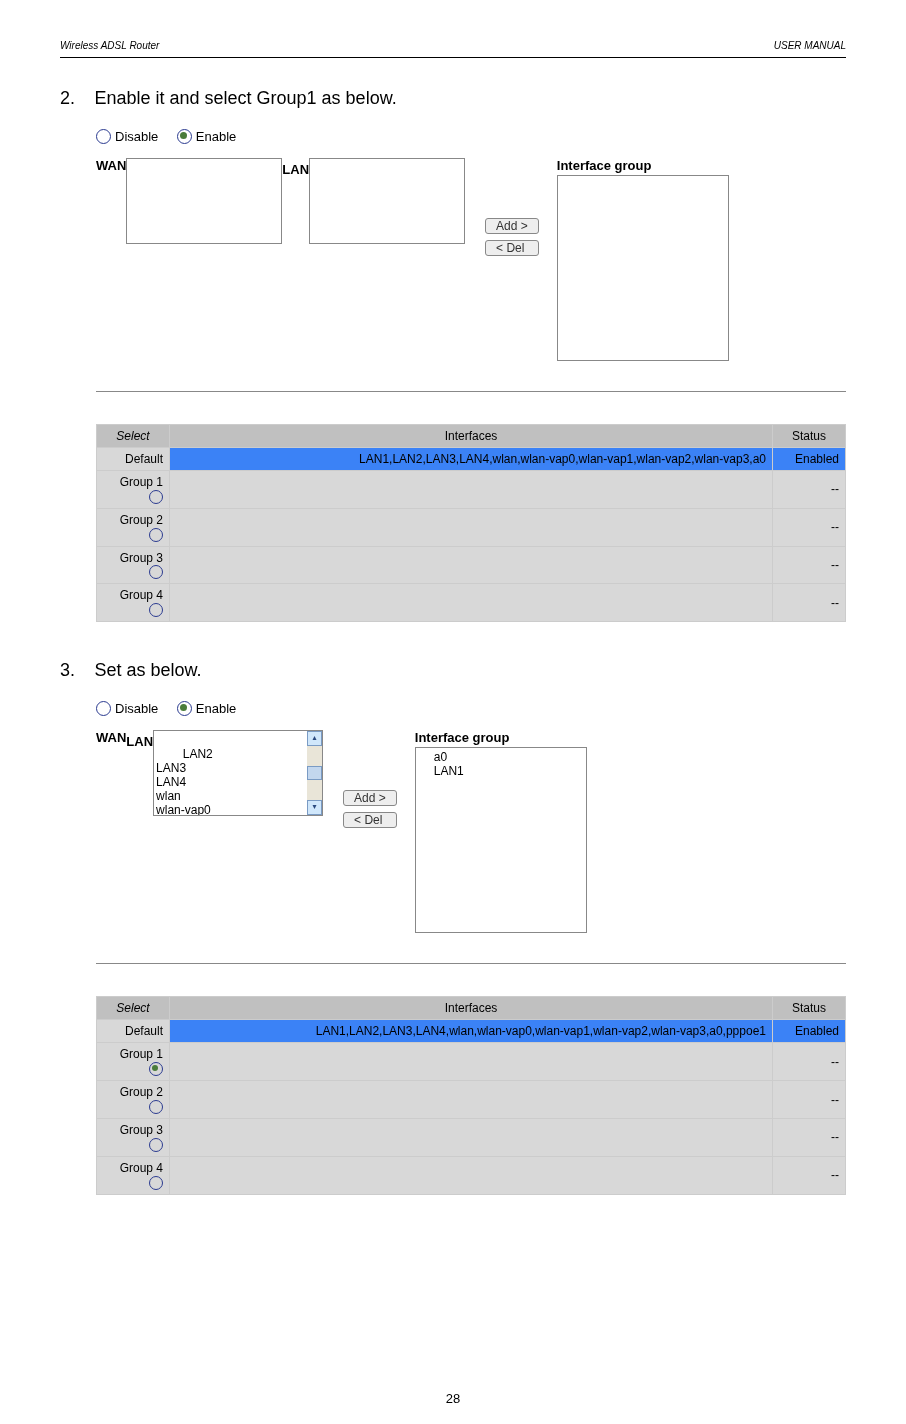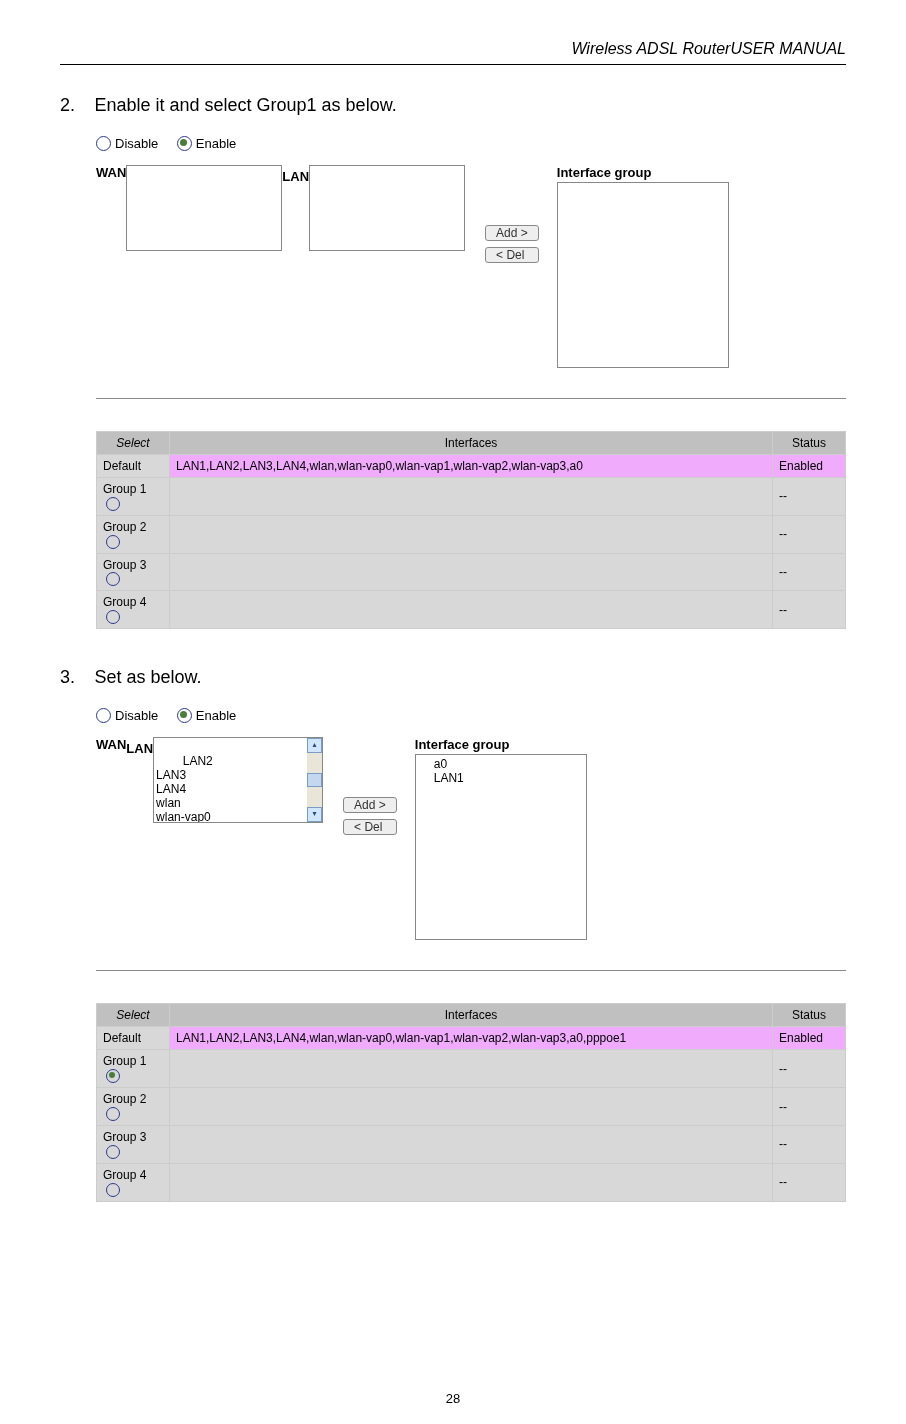--- a/index.html
+++ b/index.html
@@ -4,23 +4,23 @@
 <style>
   body {
     font-family: Arial, sans-serif;
     margin: 0;
     padding: 40px 60px;
     background: #fff;
     color: #000;
   }
   .header {
     display: flex;
-    justify-content: flex-end;
+    justify-content: space-between;
     font-style: italic;
-    font-size: 16px;
+    font-size: 10px;
     border-bottom: 1px solid #000;
     padding-bottom: 6px;
     margin-bottom: 30px;
   }
   .step-item {
     margin-bottom: 20px;
   }
   .step-num {
     display: inline-block;
     width: 30px;
@@ -148,24 +148,24 @@
   .tbl th {
     background: #c0c0c0;
     font-weight: normal;
     padding: 4px 6px;
     border: 1px solid #ccc;
   }
   .tbl td {
     background: #d8d8d8;
     padding: 4px 6px;
     border: 1px solid #ccc;
-    text-align: left;
+    text-align: right;
   }
   .tbl td.iface {
-    background: #f0abfc;
+    background: #3b82f6;
   }
   .tbl .sel-col {
     width: 60px;
     font-style: italic;
   }
   .tbl .stat-col {
     width: 60px;
   }
   .small-radio {
     display: inline-block;

